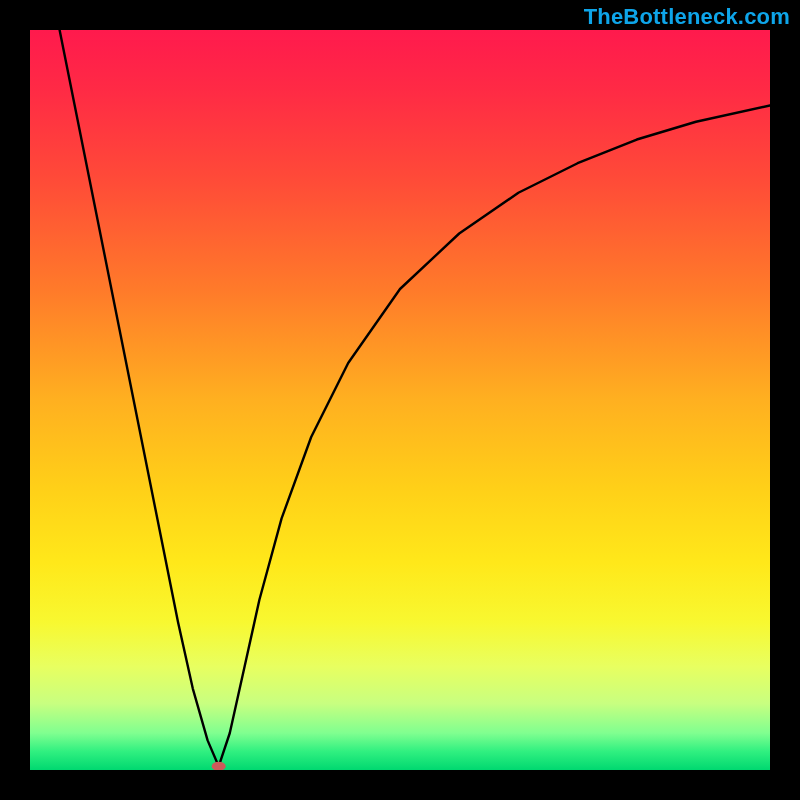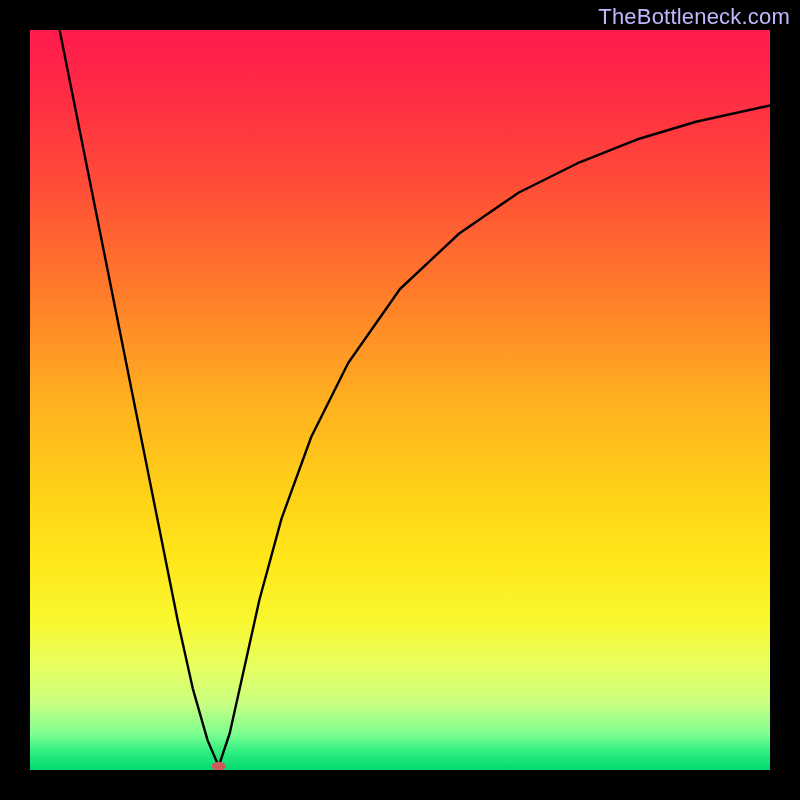--- a/index.html
+++ b/index.html
@@ -23,23 +23,23 @@
     position: absolute;
     left: 0;
     top: 0;
     width: 740px;
     height: 740px;
   }
   .watermark {
     position: absolute;
     top: 4px;
     right: 10px;
-    color: #c4b5fd;
+    color: #0ea5e9;
     font-size: 22px;
-    font-weight: 400;
+    font-weight: 700;
     letter-spacing: 0.2px;
     user-select: none;
   }
 </style>
 </head>
 <body>
 
 <div class="watermark">TheBottleneck.com</div>
 
 <div class="frame">

